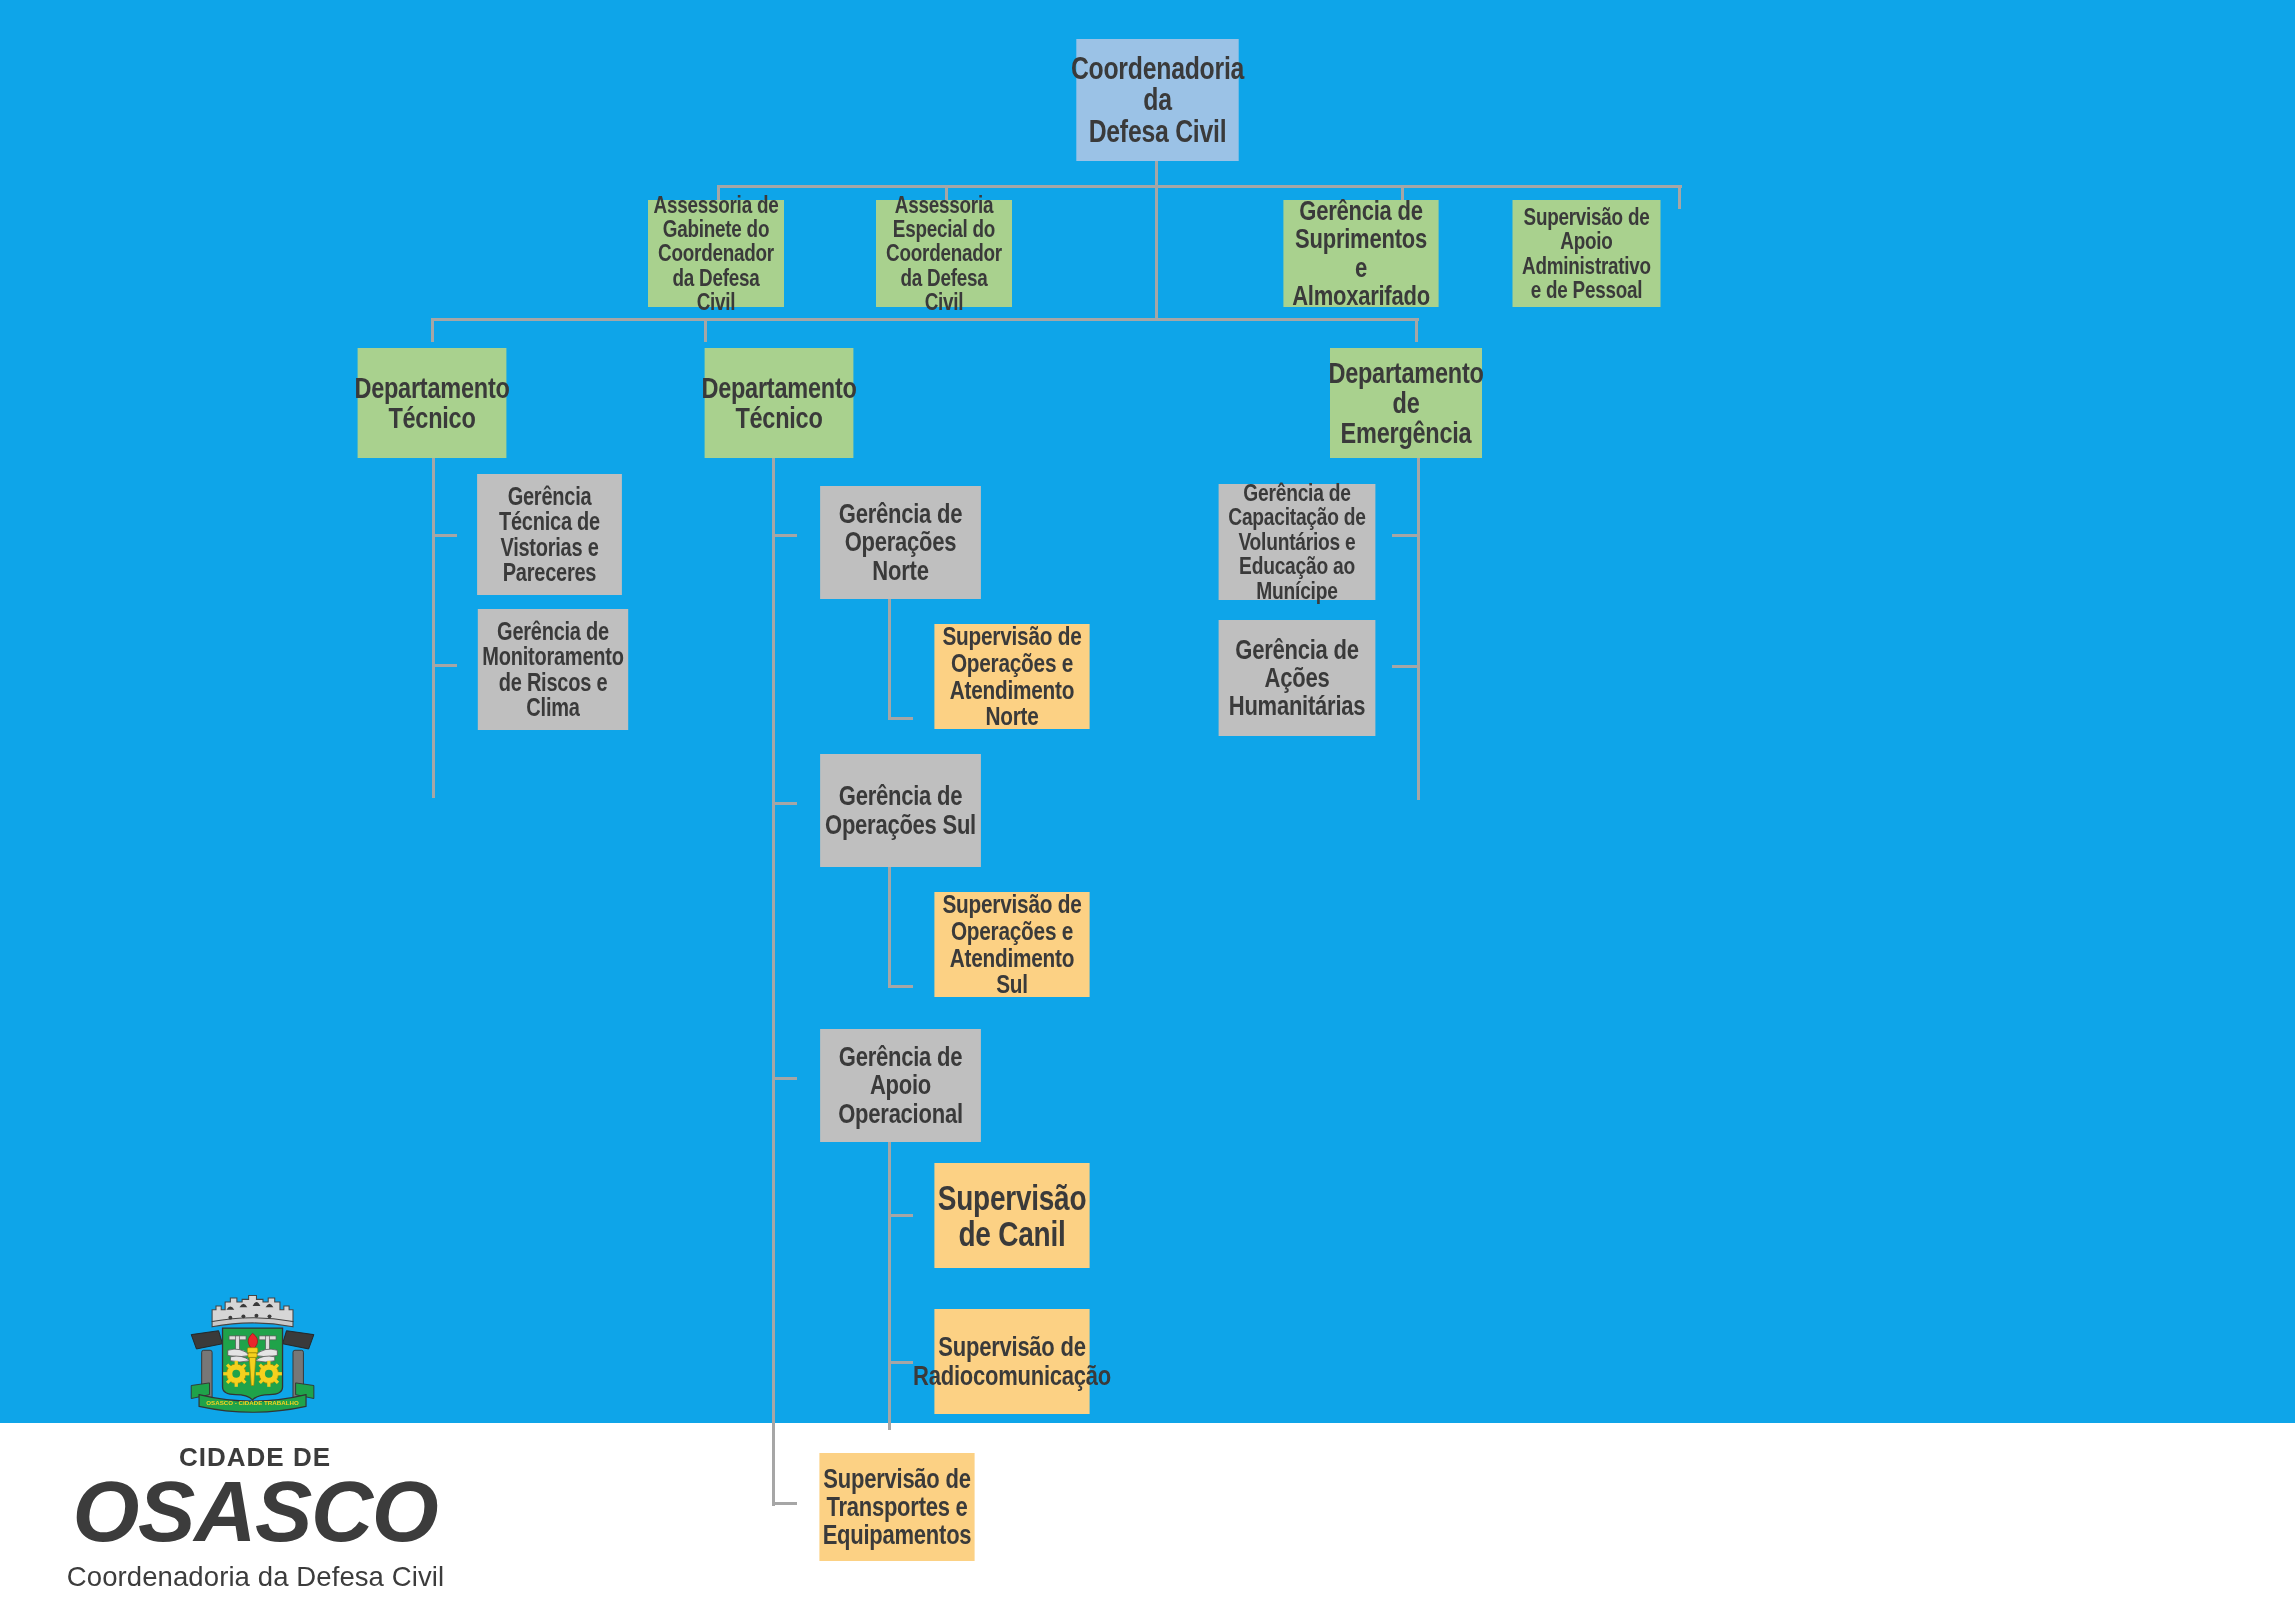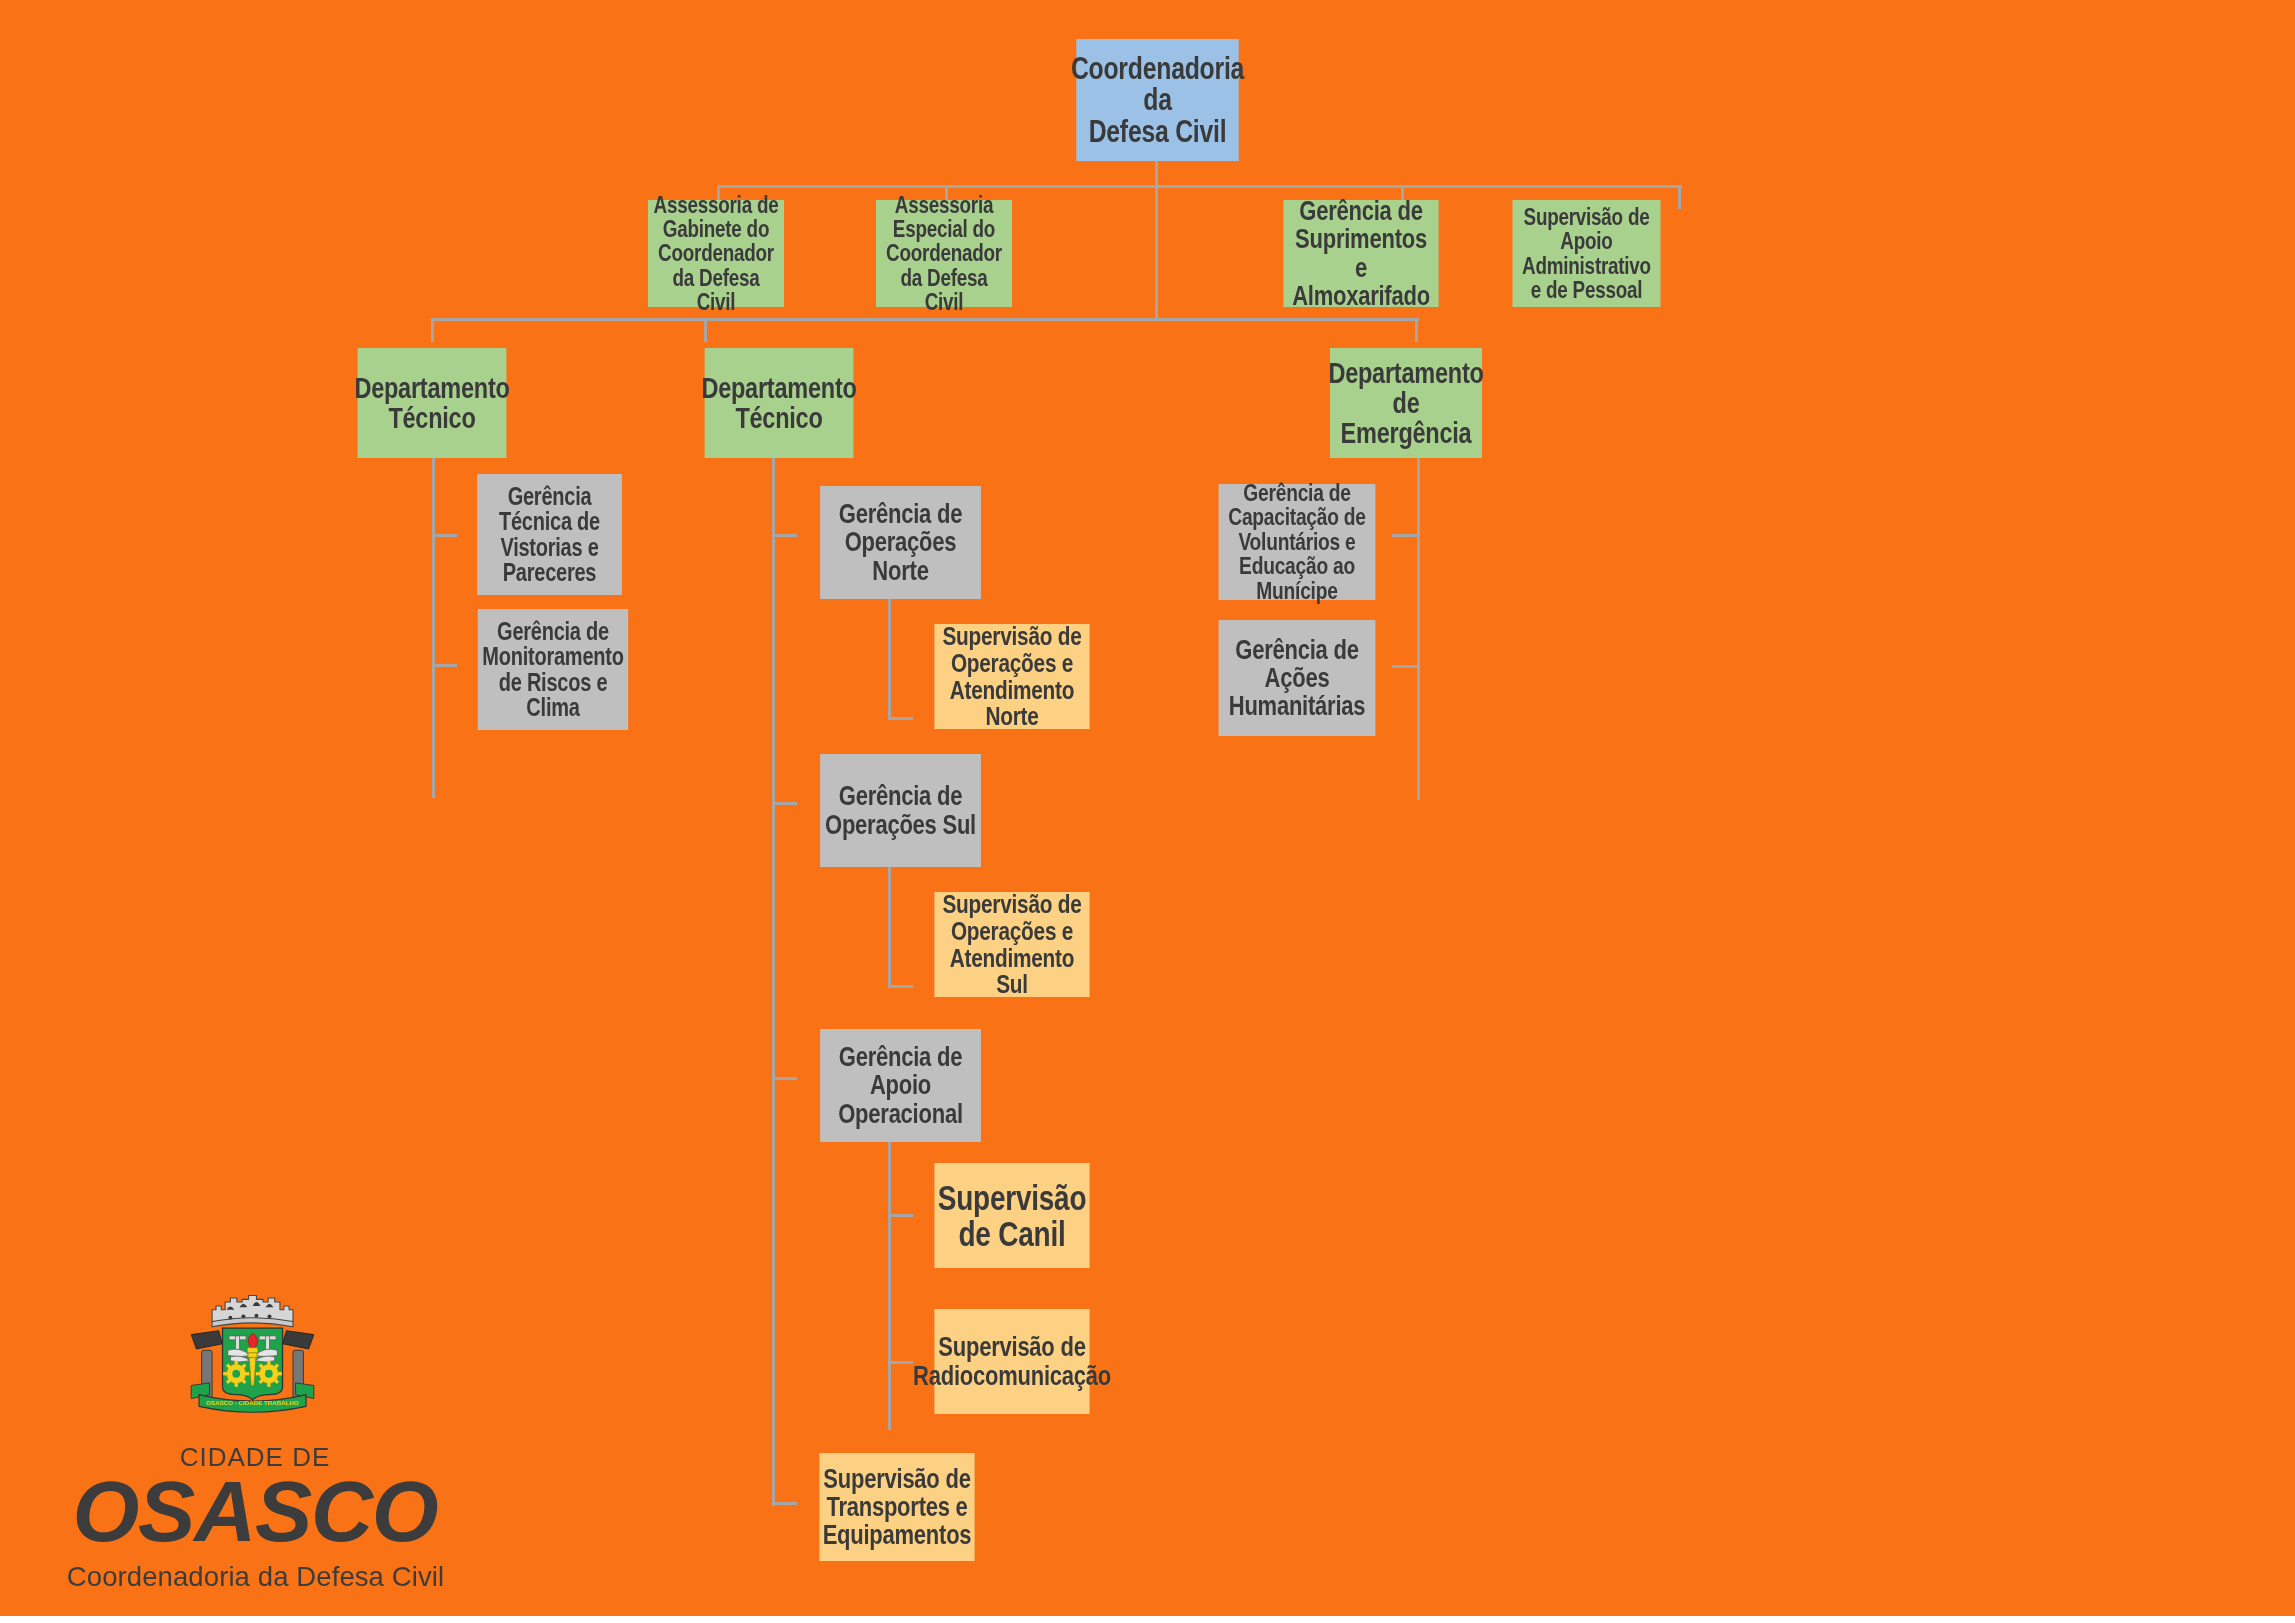--- a/index.html
+++ b/index.html
@@ -1,17 +1,17 @@
 <!DOCTYPE html>
 <html style="font-size:10.5px"><head>
 <meta charset="utf-8">
 <style>
   html,body{margin:0;padding:0;background:#ffffff;}
   body{width:2295px;height:1623px;font-family:"Liberation Sans",sans-serif;overflow:hidden;}
-  #stage{position:relative;width:2295px;height:1616px;background:#f97316;}
+  #stage{position:relative;width:2295px;height:1423px;background:#0ea5e9;}
 
   .node{
     position:absolute;
     box-sizing:border-box;
     display:flex;
     align-items:center;
     justify-content:center;
     text-align:center;
     color:#3a3a3a;
     font-family:"Liberation Sans",sans-serif;
@@ -31,21 +31,21 @@
   .vline{width:3.3px;}
   .hline{height:3.3px;}
 
   .logo{position:absolute;}
   .logo-text{
     position:absolute;
     text-align:center;
     color:#3c3c3c;
     font-family:"Liberation Sans",sans-serif;
   }
-  .cidade-de{font-weight:400;font-size:26px;letter-spacing:1px;}
+  .cidade-de{font-weight:700;font-size:26px;letter-spacing:1px;}
   .osasco{font-weight:700;font-size:86px;letter-spacing:-1.3px;line-height:1;font-style:italic;}
   .sub-dc{font-weight:400;font-size:27.5px;letter-spacing:0.1px;}
 </style>
 </head>
 <body>
 
 <div id="stage">
 
   <div class="conn vline" style="left:1155px;top:161px;height:27.5px;"></div>
 

